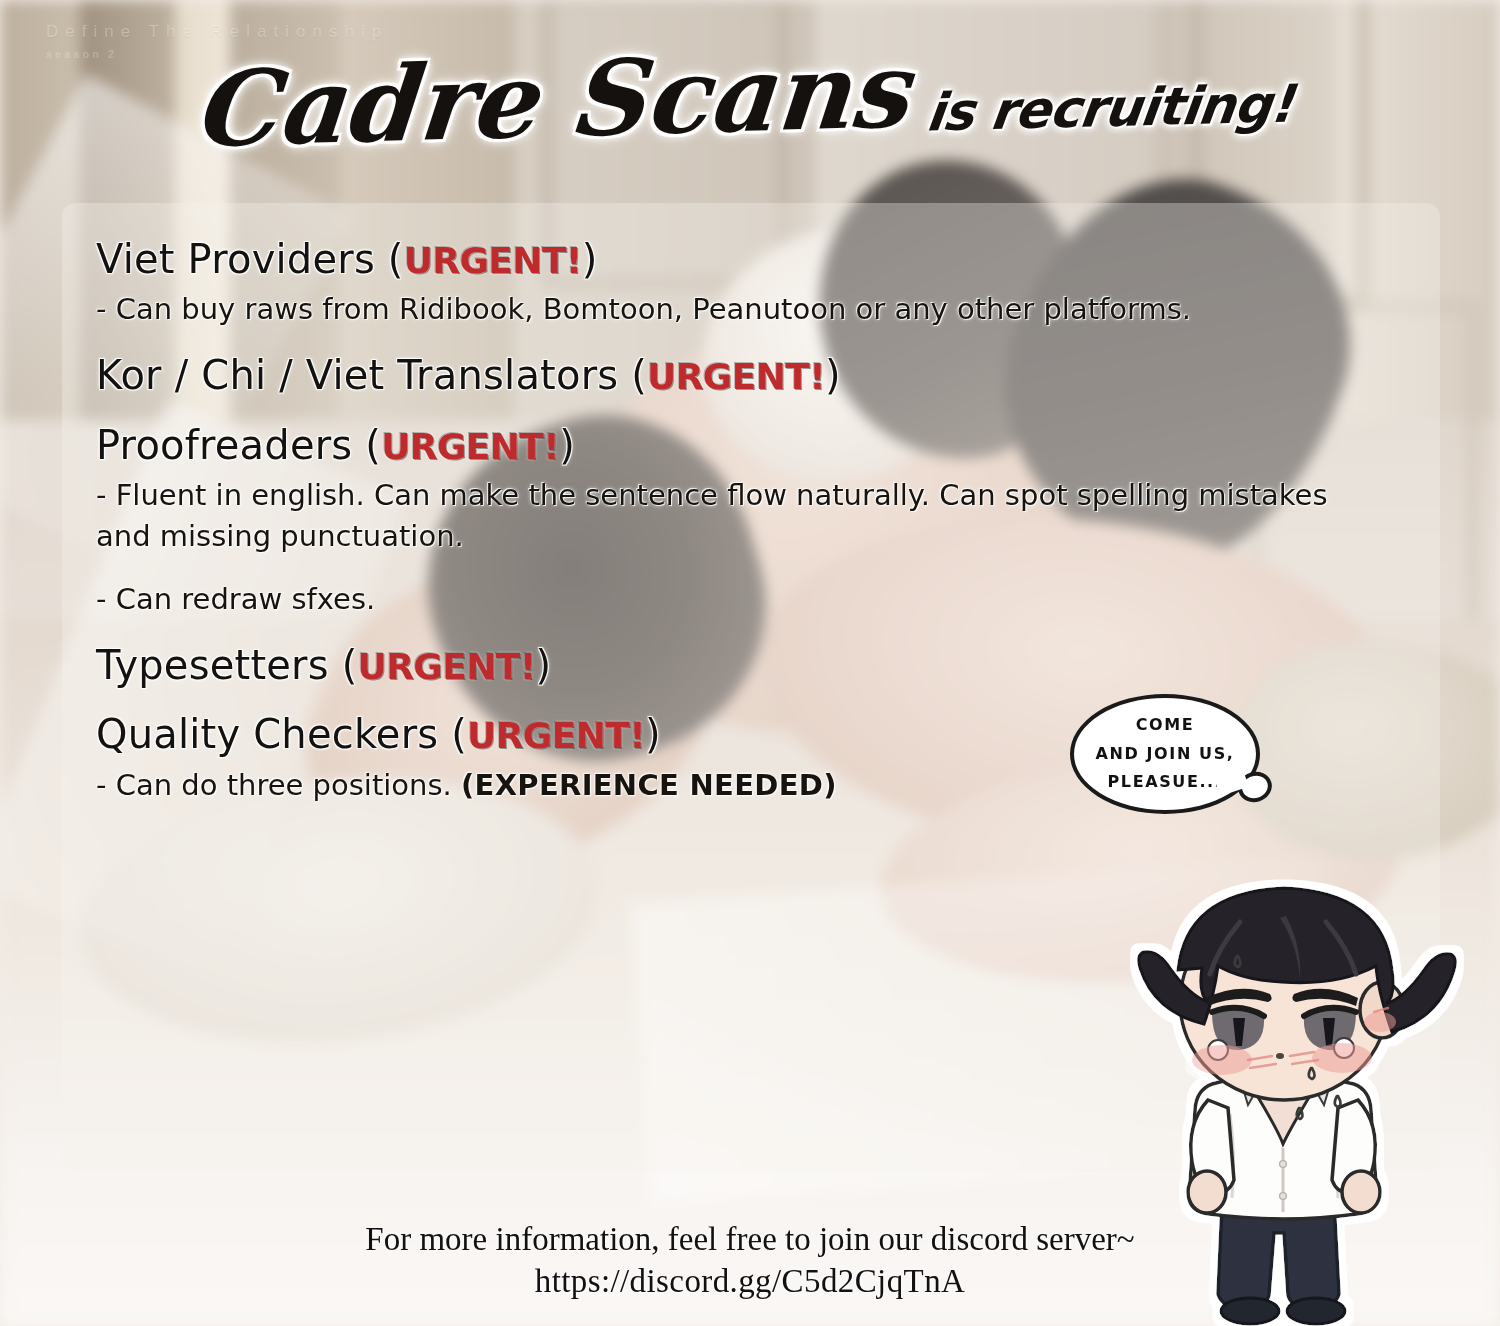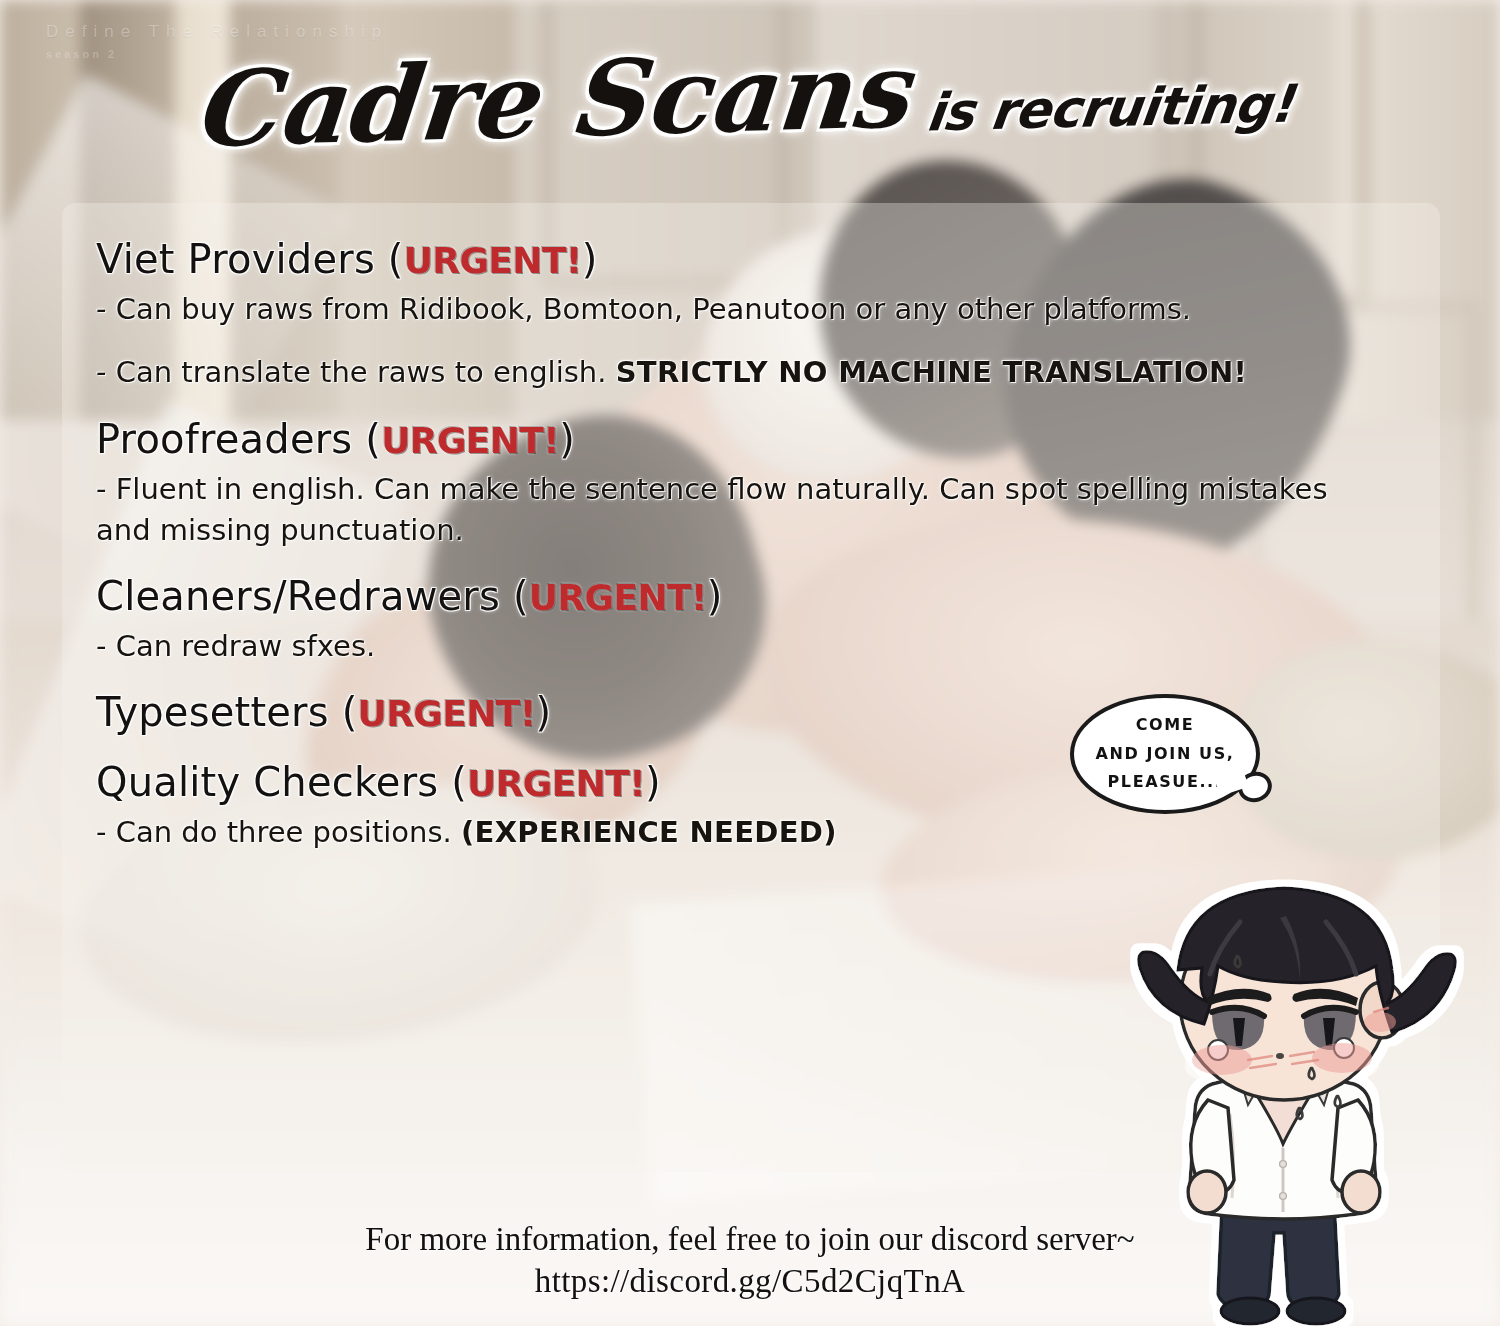--- a/index.html
+++ b/index.html
@@ -340,36 +340,35 @@
 
     <div class="role">
       <div class="role-title">
         <span>Viet Providers</span>
         <span class="paren">(</span><span class="urgent">URGENT!</span><span class="paren">)</span>
       </div>
       <div class="role-desc">- Can buy raws from Ridibook, Bomtoon, Peanutoon or any other platforms.</div>
     </div>
 
     <div class="role">
-      <div class="role-desc"><span>- Can translate the raws to english. </span><span class="caps">STRICTLY NO MACHINE TRANSLATION!</span></div>
+      <div class="role-title">
+        <span>Kor / Chi / Viet Translators</span>
+        <span class="paren">(</span><span class="urgent">URGENT!</span><span class="paren">)</span>
+      </div>
     </div>
 
     <div class="role">
       <div class="role-title">
         <span>Proofreaders</span>
         <span class="paren">(</span><span class="urgent">URGENT!</span><span class="paren">)</span>
       </div>
       <div class="role-desc">- Fluent in english. Can make the sentence flow naturally. Can spot spelling mistakes and missing punctuation.</div>
     </div>
 
     <div class="role">
-      <div class="role-title">
-        <span>Cleaners/Redrawers</span>
-        <span class="paren">(</span><span class="urgent">URGENT!</span><span class="paren">)</span>
-      </div>
       <div class="role-desc">- Can redraw sfxes.</div>
     </div>
 
     <div class="role">
       <div class="role-title">
         <span>Typesetters</span>
         <span class="paren">(</span><span class="urgent">URGENT!</span><span class="paren">)</span>
       </div>
     </div>
 

